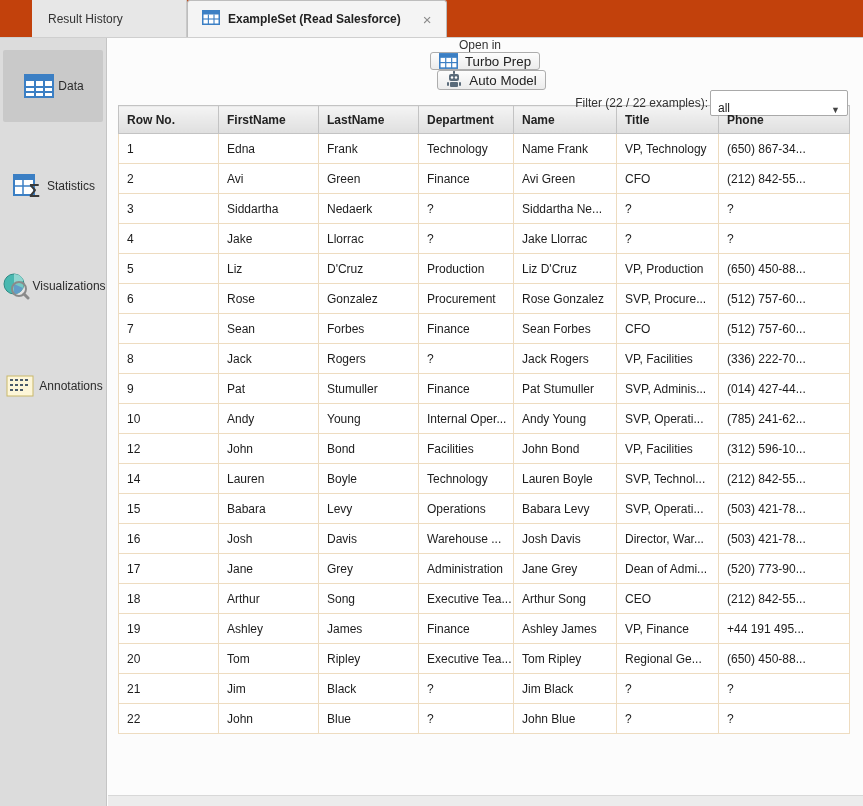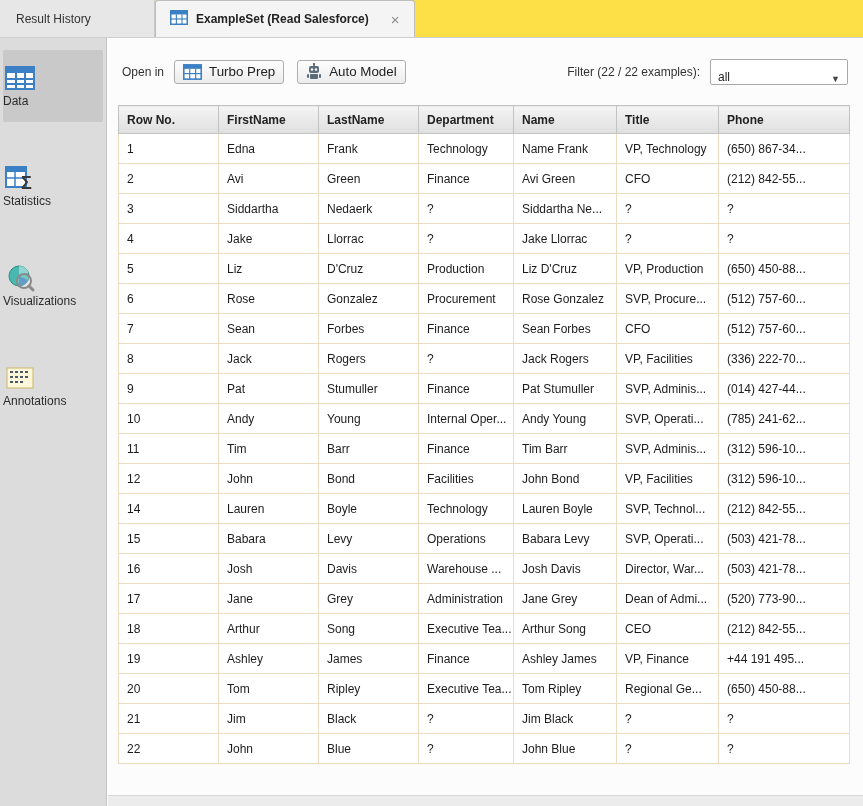--- a/index.html
+++ b/index.html
@@ -9,23 +9,23 @@
     font-size: 12px;
     color: #1a1a1a;
     background: #fdfdfd;
     overflow: hidden;
   }
   #app { position: relative; width: 863px; height: 806px; background: #fdfdfd; }
 
   
   .tabbar {
     position: absolute; top: 0; left: 0; right: 0; height: 38px;
-    background: #fde047;
+    background: #c2410c;
     border-bottom: 1px solid #cfcfcf;
-    display: flex; align-items: stretch;
+    display: flex; align-items: stretch; padding-left: 32px;
   }
   .tab {
     display: flex; align-items: center; gap: 8px;
     padding: 0 16px; cursor: default;
     color: #333;
   }
   .tab.inactive {
     width: 155px;
     border-right: 1px solid #c9c9c9;
     background: #e7e7e7;
@@ -46,46 +46,47 @@
   }
 
   
   .sidebar {
     position: absolute; left: 0; top: 38px; bottom: 0; width: 107px;
     background: #dcdcdc;
     border-right: 1px solid #c5c5c5;
   }
   .side-item {
     position: absolute; left: 3px; right: 3px; height: 72px;
-    display: flex; flex-direction: column; align-items: flex-start; justify-content: center;
+    display: flex; flex-direction: row; align-items: center; justify-content: center;
     gap: 2px; cursor: pointer; border-radius: 2px;
     color: #2b2b2b;
   }
   .side-item.selected { background: #c9c9c9; }
   .side-item .icon { width: 34px; height: 28px; display: flex; align-items: center; justify-content: center; }
 
   
   .content {
     position: absolute; left: 108px; top: 38px; right: 0; bottom: 0;
     background: #fcfcfc;
   }
   .toolbar {
     height: 67px; display: flex; align-items: center;
     padding: 0 15px 0 14px;
+    flex-direction: column;
   }
   .toolbar .open-in { color: #333; margin-right: 10px; }
   .btn {
     display: inline-flex; align-items: center; gap: 7px;
     height: 24px; padding: 0 8px;
     background: linear-gradient(#fdfdfd, #ececec);
     border: 1px solid #adadad; border-radius: 3px;
     color: #222; cursor: pointer; white-space: nowrap;
   }
   .btn + .btn { margin-left: 13px; }
-  .filter-group { margin-left: auto; display: flex; align-items: center; gap: 10px; }
+  .filter-group { margin-left: auto; display: flex; align-items: center; gap: 2px; }
   .filter-label { color: #333; }
   .dropdown {
     width: 138px; height: 26px;
     background: #ffffff;
     border: 1px solid #a9a9a9; border-radius: 2px;
     display: flex; align-items: flex-end;
     padding: 0 7px; cursor: pointer;
   }
   .dropdown .dd-value { flex: 1; color: #222; }
   .dropdown .dd-arrow { color: #444; font-size: 9px; }
@@ -351,29 +352,20 @@
             <tr>
               <td>10</td>
               <td>Andy</td>
               <td>Young</td>
               <td>Internal Oper...</td>
               <td>Andy Young</td>
               <td>SVP, Operati...</td>
               <td>(785) 241-62...</td>
             </tr>
             <tr>
-              <td>11</td>
-              <td>Tim</td>
-              <td>Barr</td>
-              <td>Finance</td>
-              <td>Tim Barr</td>
-              <td>SVP, Adminis...</td>
-              <td>(312) 596-10...</td>
-            </tr>
-            <tr>
               <td>12</td>
               <td>John</td>
               <td>Bond</td>
               <td>Facilities</td>
               <td>John Bond</td>
               <td>VP, Facilities</td>
               <td>(312) 596-10...</td>
             </tr>
             <tr>
               <td>14</td>

